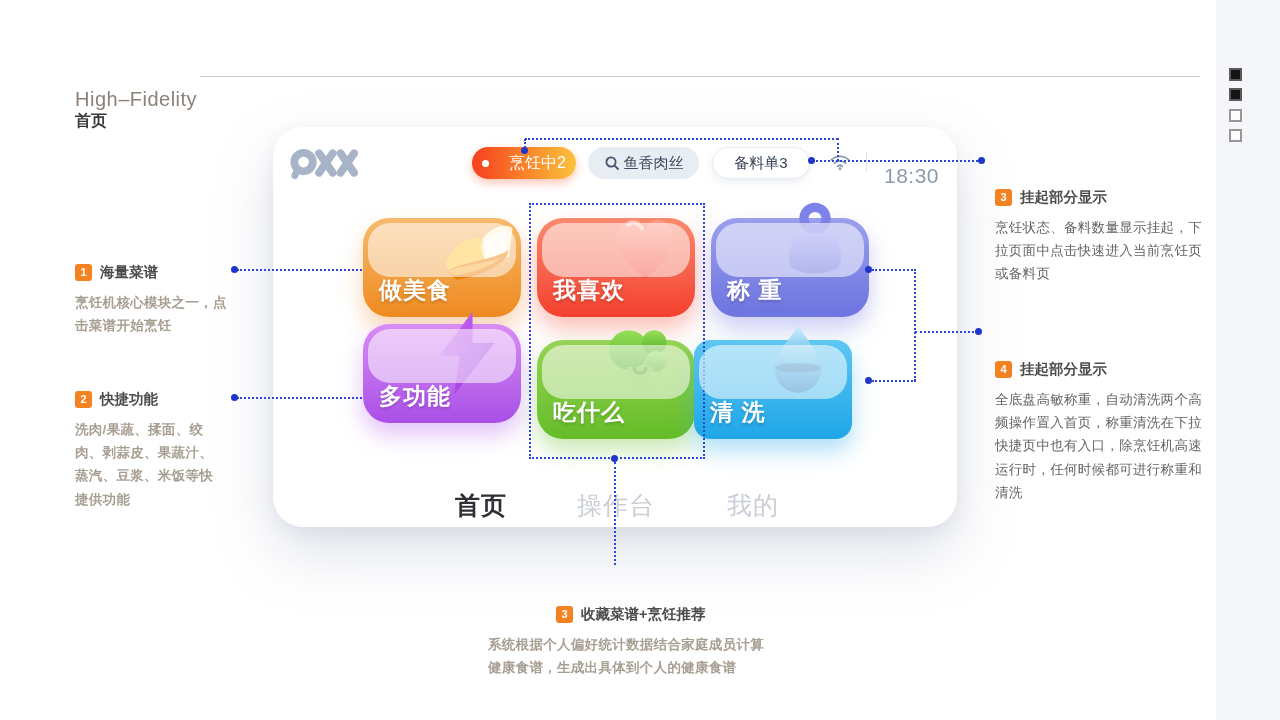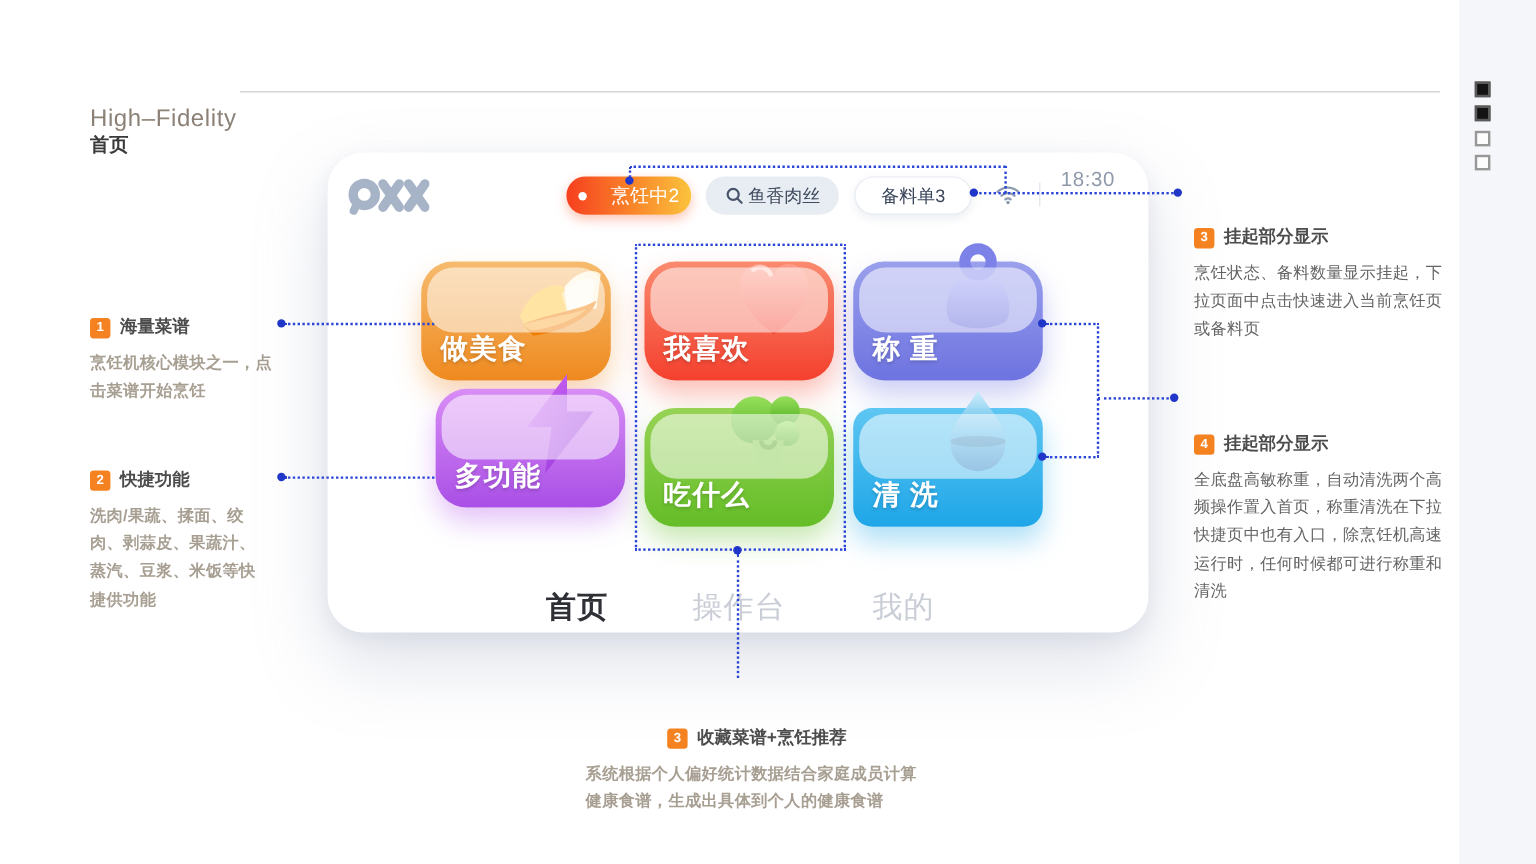--- a/index.html
+++ b/index.html
@@ -28,35 +28,35 @@
           justify-content:center; font-size:15px; }
   .pill-cooking { left:472px; width:104px; color:#fff; gap:20px;
           background:linear-gradient(90deg,#f63f1f 0%,#f9882a 55%,#fbc33d 100%);
           box-shadow:0 4px 10px rgba(248,90,40,.35); font-size:16px;}
   .pill-cooking .bullet { width:7px; height:7px; border-radius:50%; background:#fff; }
   .pill-search { left:588px; width:111px; background:#e8edf4; color:#3e4a5d; gap:4px; }
   .pill-prep { left:712px; width:98px; background:#fff; border:1px solid #e7ebf2; color:#39445a;
           box-shadow:0 3px 8px rgba(160,170,190,.20); }
   .wifi { position:absolute; left:829px; top:153px; }
   .statbar-sep { position:absolute; left:866px; top:152px; width:1px; height:20px; background:#dfe4ec; }
-  .time { position:absolute; left:884px; top:140px; font-size:17px; color:#8e9aac; letter-spacing:.5px; }
+  .time { position:absolute; left:884px; top:164px; font-size:21px; color:#8e9aac; letter-spacing:.5px; }
 
   
   .card { position:absolute; width:158px; height:99px; border-radius:26px; }
   .card .lid { position:absolute; left:5px; right:5px; top:5px; height:54px; border-radius:22px;
                background:rgba(255,255,255,.55); z-index:2; }
   .card .cicon { position:absolute; z-index:1; }
   .card .label { position:absolute; left:16px; bottom:11px; z-index:3; color:#fff; font-weight:bold;
                  font-size:23px; letter-spacing:1px; text-shadow:0 2px 3px rgba(0,0,0,.18); }
-  .card-food  { left:351px; top:218px; background:linear-gradient(180deg,#f6bb6e,#ef8a1f); box-shadow:0 12px 22px rgba(240,140,40,.35); }
+  .card-food  { left:363px; top:218px; background:linear-gradient(180deg,#f6bb6e,#ef8a1f); box-shadow:0 12px 22px rgba(240,140,40,.35); }
   .card-like  { left:537px; top:218px; background:linear-gradient(180deg,#fa8a6e,#f4402e); box-shadow:0 12px 22px rgba(244,74,51,.35); }
   .card-weigh { left:711px; top:218px; background:linear-gradient(180deg,#9aa0ec,#6d73e0); box-shadow:0 12px 22px rgba(110,116,224,.35); }
   .card-multi { left:363px; top:324px; background:linear-gradient(180deg,#d98df5,#a94fe6); box-shadow:0 12px 22px rgba(178,87,234,.35);font-family:Liberation Serif, serif; }
   .card-eat   { left:537px; top:340px; background:linear-gradient(180deg,#97d355,#64bd27); box-shadow:0 12px 22px rgba(100,189,39,.35); }
-  .card-wash  { left:711px; top:340px; background:linear-gradient(180deg,#5ec6f2,#1ea6e8); box-shadow:0 12px 22px rgba(30,166,232,.35);border-radius:16px; }
+  .card-wash  { left:694px; top:340px; background:linear-gradient(180deg,#5ec6f2,#1ea6e8); box-shadow:0 12px 22px rgba(30,166,232,.35);border-radius:16px; }
 
   
   .tab { position:absolute; top:489px; font-size:25px; letter-spacing:1px; }
   .tab.active { color:#2e3035; font-weight:600; }
   .tab.idle { color:#c9cdd6; }
 
   
   .dot-h { position:absolute; border-top:2px dotted #2b46d6; height:0; }
   .dot-v { position:absolute; border-left:2px dotted #2b46d6; width:0; }
   .bdot  { position:absolute; width:7px; height:7px; border-radius:50%; background:#1f36c8; }

